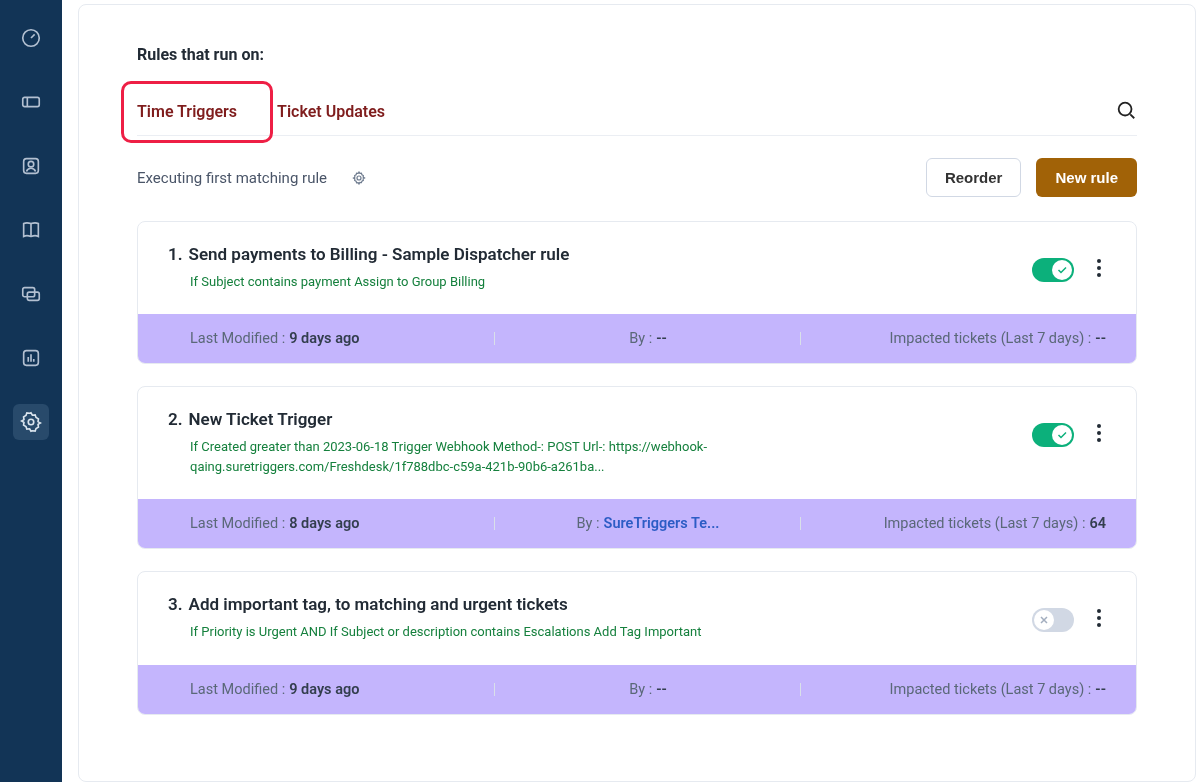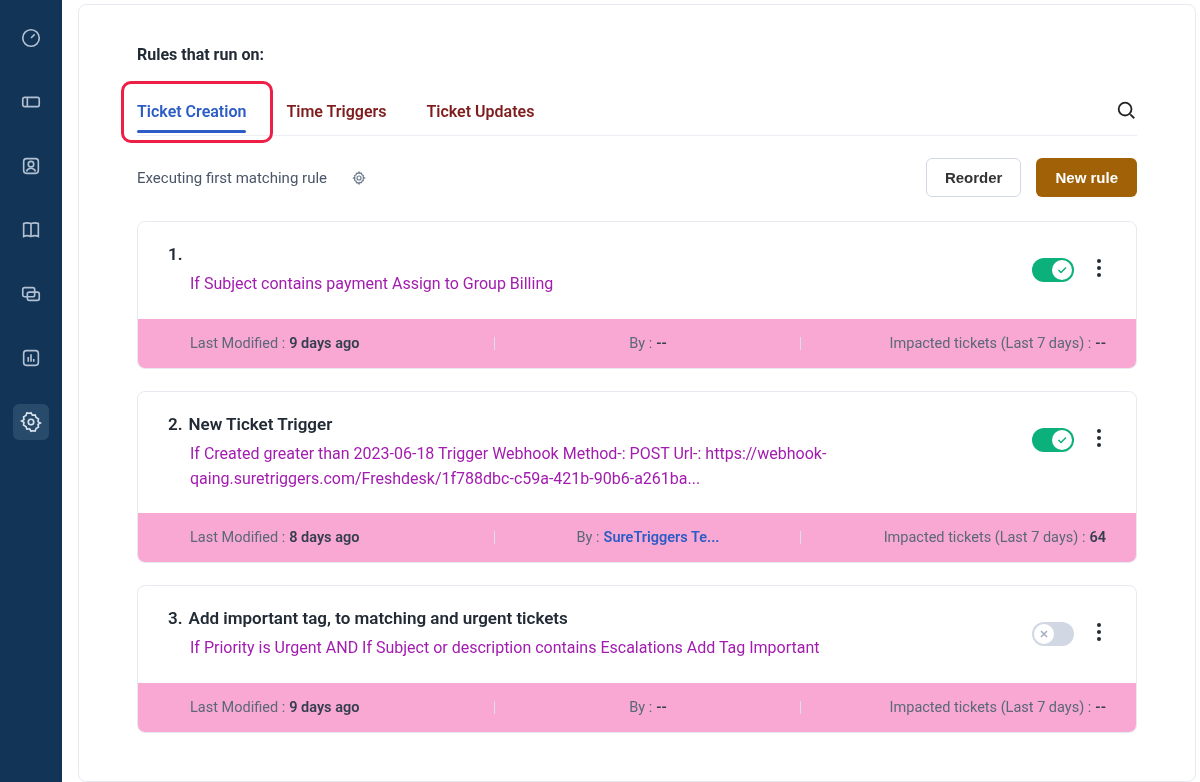--- a/index.html
+++ b/index.html
@@ -27,36 +27,36 @@
   .exec-label svg { width: 16px; height: 16px; color: #6f7c8f; }
   .exec-actions { margin-left: auto; display: flex; gap: 15px; }
   .btn { padding: 10px 18px; font-size: 15px; font-weight: 600; border-radius: 6px; cursor: pointer; border: 1px solid transparent; }
   .btn-reorder { background: #fff; border: 1px solid #d1d8e4; color: #333; }
   .btn-new { background: #a16207; color: #fff; }
   
   .rule-card { border: 1px solid #e6eaf0; border-radius: 8px; margin-bottom: 22px; overflow: hidden; }
   .rule-body { padding: 22px 30px 22px 30px; display: flex; align-items: flex-start; }
   .rule-main { flex: 1; min-width: 0; }
   .rule-title-row { display: flex; gap: 6px; font-size: 17px; font-weight: 600; color: #222b35; margin-bottom: 8px; }
-  .rule-desc { font-size: 16px; color: #a21caf; line-height: 1.55; padding-left: 22px; max-width: 700px; }
+  .rule-desc { font-size: 13px; color: #15803d; line-height: 1.55; padding-left: 22px; max-width: 700px; }
   .rule-controls { display: flex; align-items: center; gap: 18px; margin-left: auto; padding-top: 10px;}
   
   .toggle { width: 42px; height: 24px; border-radius: 12px; position: relative; cursor: pointer; }
   .toggle.on { background: #0cb07b; }
   .toggle.off { background: #d1d8e4; }
   .toggle .knob { position: absolute; top: 2px; width: 20px; height: 20px; background: #fff; border-radius: 50%; display: flex; align-items: center; justify-content: center; }
   .toggle.on .knob { right: 2px; }
   .toggle.off .knob { left: 2px; }
   .toggle.on .knob svg { color: #0cb07b; width: 12px; height: 12px; }
   .toggle.off .knob svg { color: #a3aebf; width: 12px; height: 12px; }
   
   .kebab { cursor: pointer; color: #222b35; padding: 4px; }
   .kebab svg { width: 6px; height: 20px; }
   
-  .rule-footer { background: #f9a8d4; padding: 16px 30px; display: flex; color: #5a6878; font-size: 14.5px; }
+  .rule-footer { background: #c4b5fd; padding: 16px 30px; display: flex; color: #5a6878; font-size: 14.5px; }
   .ft-cell { flex: 1; display: flex; justify-content: center; align-items: center; gap: 4px; position: relative;}
   .ft-cell:first-child { justify-content: flex-start; padding-left: 22px;}
   .ft-cell:last-child { justify-content: flex-end; padding-right: 0px;}
   .ft-cell:not(:last-child)::after { content: ""; position: absolute; right: 0; top: 2px; bottom: 2px; width: 1px; background: #d9e0e9; }
   .ft-value { font-weight: 600; color: #333e4e; }
   .ft-value.link { color: #2c5cc5; cursor: pointer; font-weight: 600;}
 </style>
 </head>
 <body>
 
@@ -105,21 +105,20 @@
       </svg>
   </div>
 </nav>
 
 <main class="main">
   <h1 class="page-title">Rules that run on:</h1>
 
   <div class="tabs-row">
     <div class="tab-highlight"></div>
     <div class="tabs">
-      <div class="tab active">Ticket Creation</div>
       <div class="tab">Time Triggers</div>
       <div class="tab">Ticket Updates</div>
     </div>
     <div class="tabs-search">
       <svg viewBox="0 0 24 24" fill="none" stroke="currentColor" stroke-width="2">
           <circle cx="11" cy="11" r="7"></circle>
           <path d="M21 21l-4.3-4.3"></path>
         </svg>
     </div>
   </div>
@@ -137,20 +136,21 @@
       <button class="btn btn-new">New rule</button>
     </div>
   </div>
 
   <div id="rules-container">
       <div class="rule-card">
         <div class="rule-body">
           <div class="rule-main">
             <div class="rule-title-row">
               <span>1.</span>
+              <span>Send payments to Billing - Sample Dispatcher rule</span>
             </div>
             <div class="rule-desc">If Subject contains payment Assign to Group Billing</div>
           </div>
           <div class="rule-controls">
             <div class="toggle on">
               <div class="knob">
                 <svg viewBox="0 0 24 24" fill="none" stroke="currentColor" stroke-width="3">
                   <path d="M5 12l5 5L20 7"></path>
                 </svg>
               </div>

